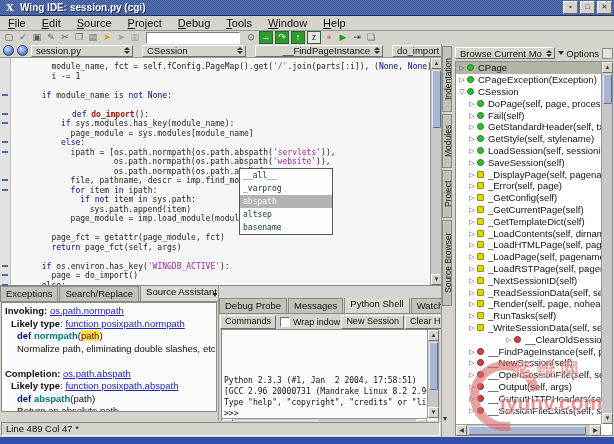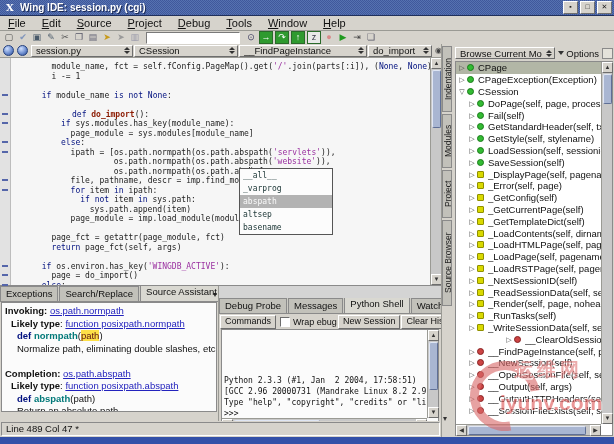--- a/index.html
+++ b/index.html
@@ -178,36 +178,36 @@
     <span class="tb-icon tb-box" style="color: rgb(51, 51, 68); background: rgb(232, 232, 232);">z</span>
     <span class="tb-icon" style="color: rgb(217, 138, 138);">●</span>
     <span class="tb-icon" style="color: rgb(31, 154, 31);">▶</span>
     <span class="tb-icon" style="color: rgb(68, 68, 68);">⇥</span>
     <span class="tb-icon" style="color: rgb(85, 85, 102);">❏</span>
   </div>
 
 <div id="navbar">
   <span class="navball"></span>
   <span class="navball"></span>
-  <span id="navcombos" style="display:flex;gap:1px;">
+  <span id="navcombos" style="display:flex;gap:9px;">
       <span class="combo" style="width: 102px;">
         <span class="ctext">session.py</span>
         <span class="updn">
           <i class="u"></i>
           <i class="d"></i>
         </span>
       </span>
       <span class="combo" style="width: 104px;">
         <span class="ctext">CSession</span>
         <span class="updn">
           <i class="u"></i>
           <i class="d"></i>
         </span>
       </span>
-      <span class="combo" style="width: 128px;">
+      <span class="combo" style="width: 128px; text-align: right;">
         <span class="ctext">__FindPageInstance</span>
         <span class="updn">
           <i class="u"></i>
           <i class="d"></i>
         </span>
       </span>
       <span class="combo" style="width: 64px;">
         <span class="ctext">do_import</span>
         <span class="updn">
           <i class="u"></i>
@@ -299,21 +299,21 @@
 <div id="bottom-mid">
   <div class="tabrow" id="bm-tabs">
       <span class="tab">Debug Probe</span>
       <span class="tab">Messages</span>
       <span class="tab active">Python Shell</span>
       <span class="tab">Watch</span>
     </div>
   <div id="shell-toolbar">
     <span class="sh-btn">Commands</span>
     <span class="sh-check"></span>
-    <span class="sh-label">Wrap ebug</span>
+    <span class="sh-label">Wrap indow</span>
     <span class="sh-btn">New Session</span>
     <span class="sh-btn">Clear History</span>
   </div>
   <div id="shell-box">
     <div id="shell-text"><div>Python 2.3.3 (#1, Jan  2 2004, 17:58:51)</div><div>[GCC 2.96 20000731 (Mandrake Linux 8.2 2.96</div><div>Type "help", "copyright", "credits" or "lic</div><div>&gt;&gt;&gt;</div></div>
     <div class="vsb" style="position:absolute;right:0;top:0;bottom:11px;">
       <span class="sb-btn" style="top:0;left:0;">▲</span>
       <div class="vthumb" style="top:12px;height:48px;"></div>
       <span class="sb-btn" style="bottom:0;left:0;">▼</span>
     </div>

